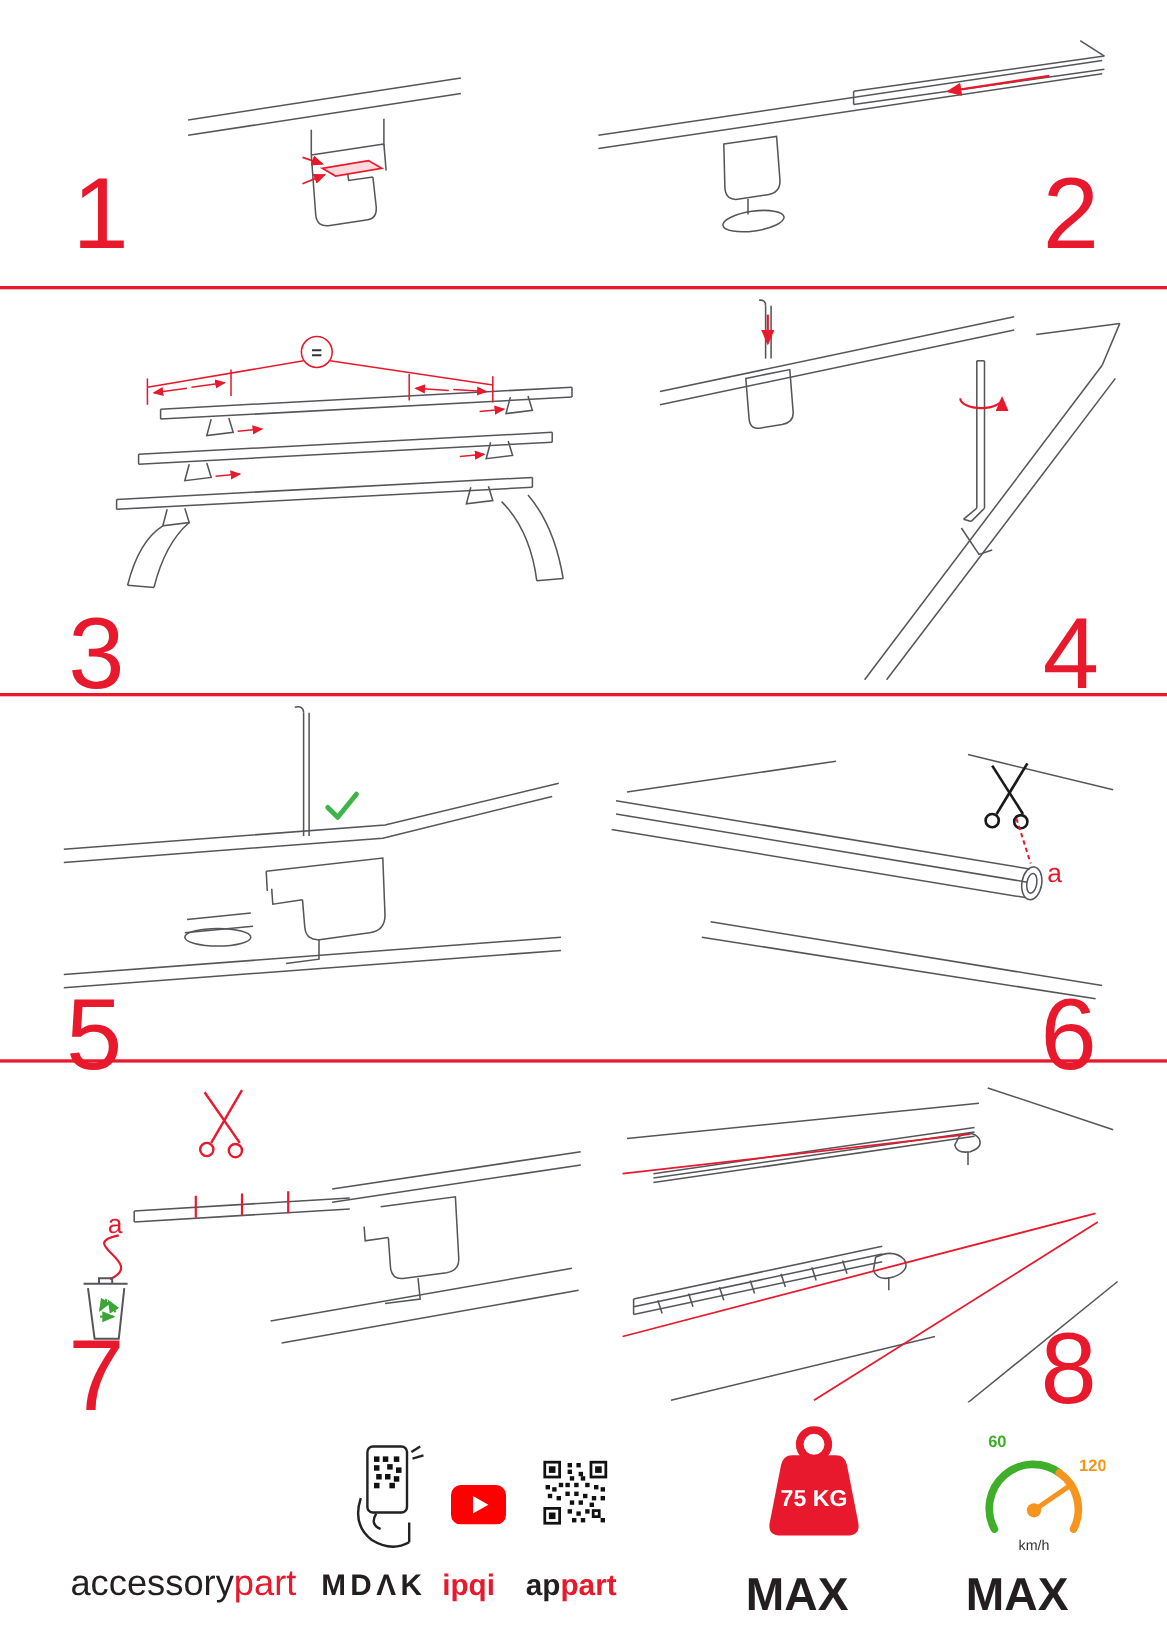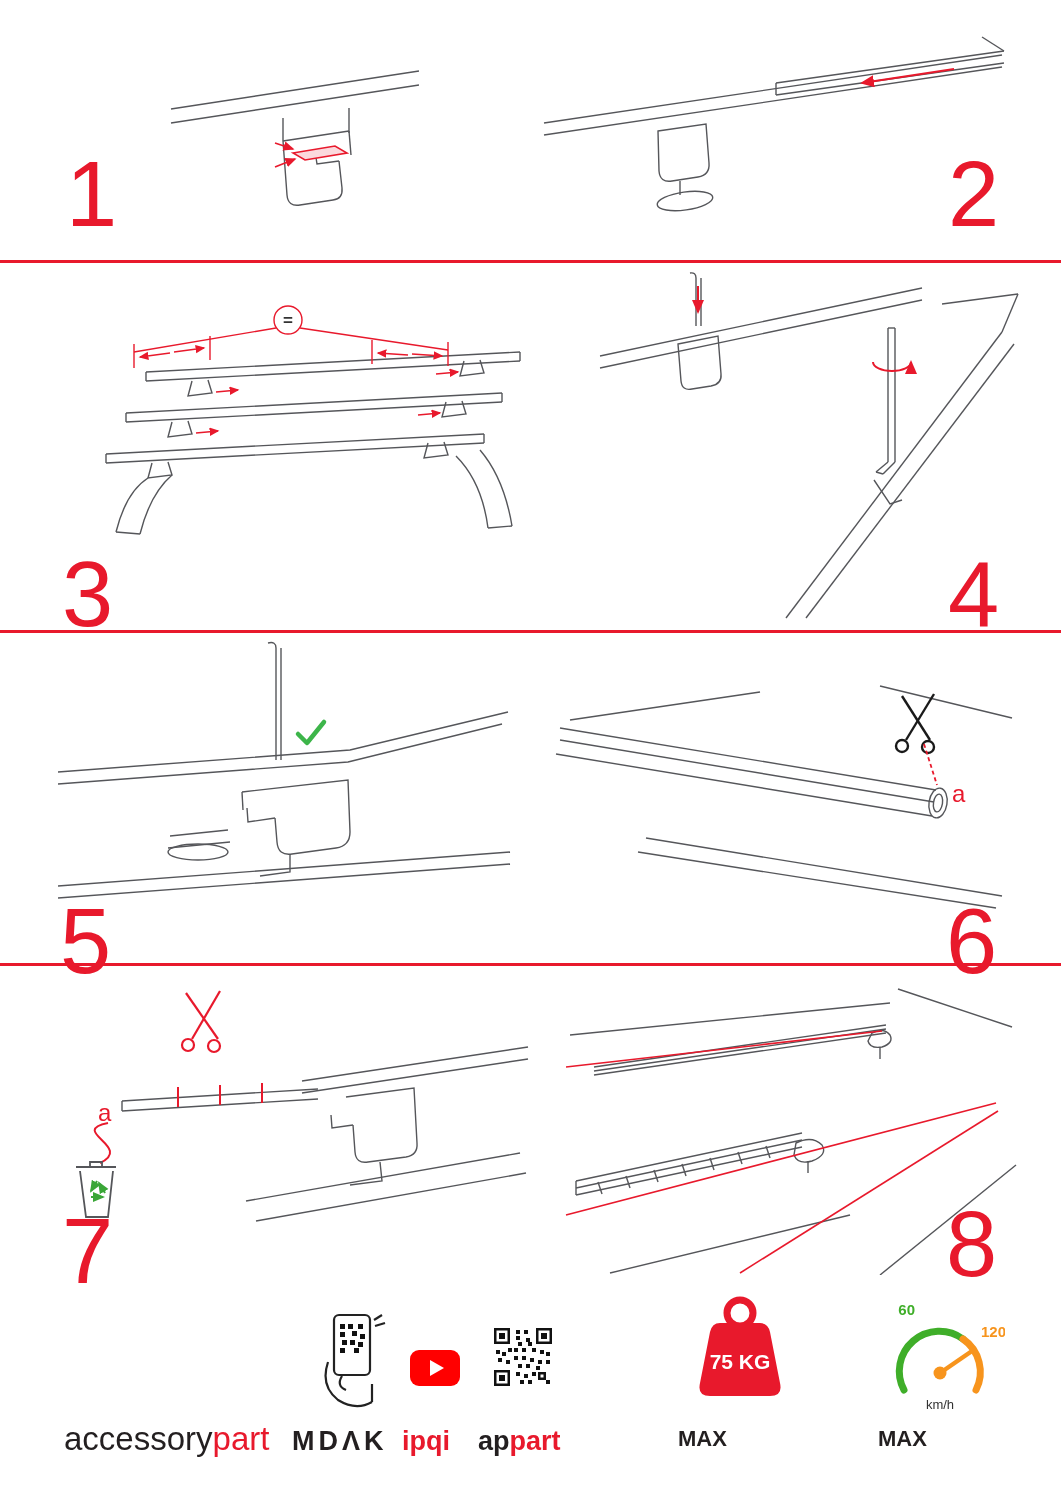--- a/index.html
+++ b/index.html
@@ -17,21 +17,21 @@
   svg text { font-family:"Liberation Sans", sans-serif; }
   .label { position:absolute; text-align:left; }
   .brand-title { position:absolute; left:62px; top:1330px; color:#2e3192;
     font-size:57px; font-weight:700; letter-spacing:2px; line-height:1; }
   .brand-title .brand-x { font-size:46px; }
   .brand-sub { position:absolute; left:64px; top:1420px; font-size:33px; font-weight:400; letter-spacing:0px; }
   .brand-sub .sub-black { color:#231f20; }
   .brand-sub .sub-red { color:#e8192c; }
   .partner-label { font-size:27px; font-weight:600; color:#231f20; }
   .red-text { color:#e8192c; }
-  .max-label { font-size:22px; font-weight:700; color:#231f20; }
+  .max-label { font-size:42px; font-weight:700; color:#231f20; }
 </style>
 </head>
 <body>
 
 <div id="page">
 
   <div class="step-num" style="left:66px; top:148px;">1</div>
 
   <svg class="illus" style="left:165px; top:55px;" width="260" height="180" viewBox="0 0 260 180">
     <defs>

